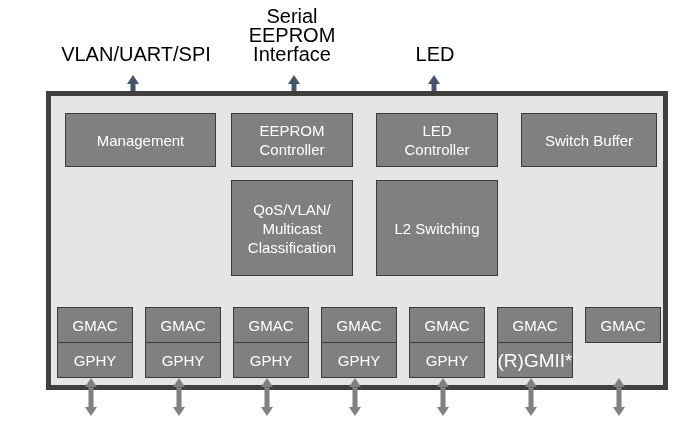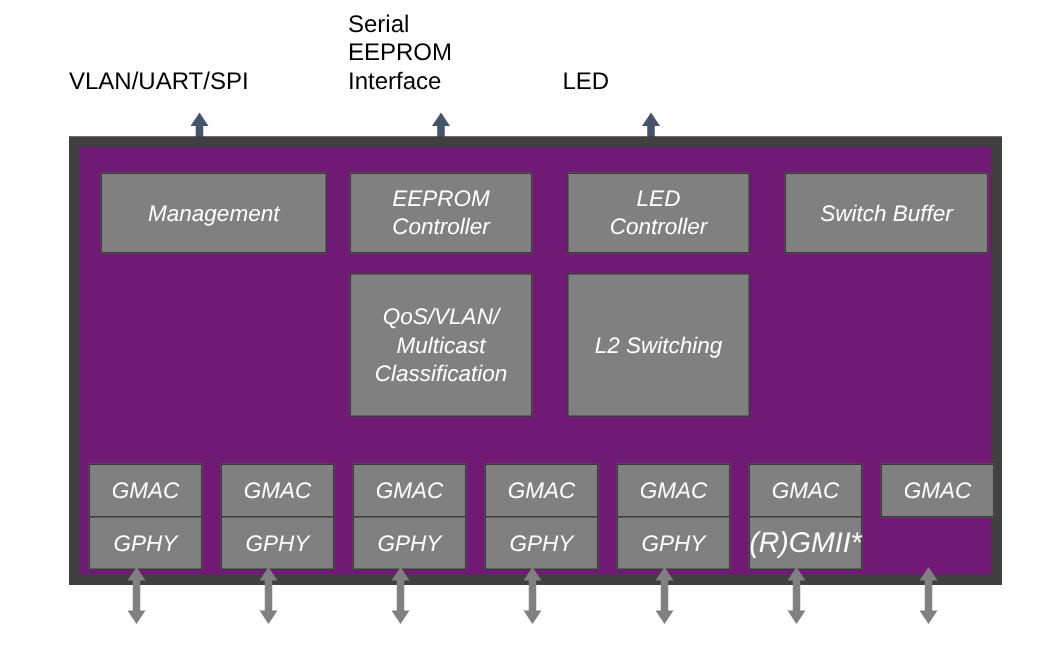--- a/index.html
+++ b/index.html
@@ -12,41 +12,40 @@
     height: 430px;
     position: relative;
     font-family: "Liberation Sans", sans-serif;
     overflow: hidden;
   }
 
   
   .ext-label {
     position: absolute;
     color: #000000;
-    font-size: 16px;
+    font-size: 20px;
     line-height: 19px;
-    text-align: left;
+    text-align: center;
     white-space: pre-line;
     font-weight: 400;
   }
   #label-mdio  { left: 46px;  top: 45px;  width: 180px; }
   #label-eeprom{ left: 232px; top: 7px;   width: 120px; }
   #label-led   { left: 375px; top: 45px;  width: 120px; }
 
   
   #chip {
     position: absolute;
     left: 46px;
     top: 91px;
     width: 622px;
     height: 299px;
-    background: #701a75;
-    border: 7px solid #404040;
+    background: #e5e5e5;
+    border: 5px solid #404040;
     box-sizing: border-box;
-    font-style: italic;
   }
 
   
   .block {
     position: absolute;
     background: #808080;
     border: 1px solid #3a3a3a;
     box-sizing: border-box;
     color: #ffffff;
     display: flex;

